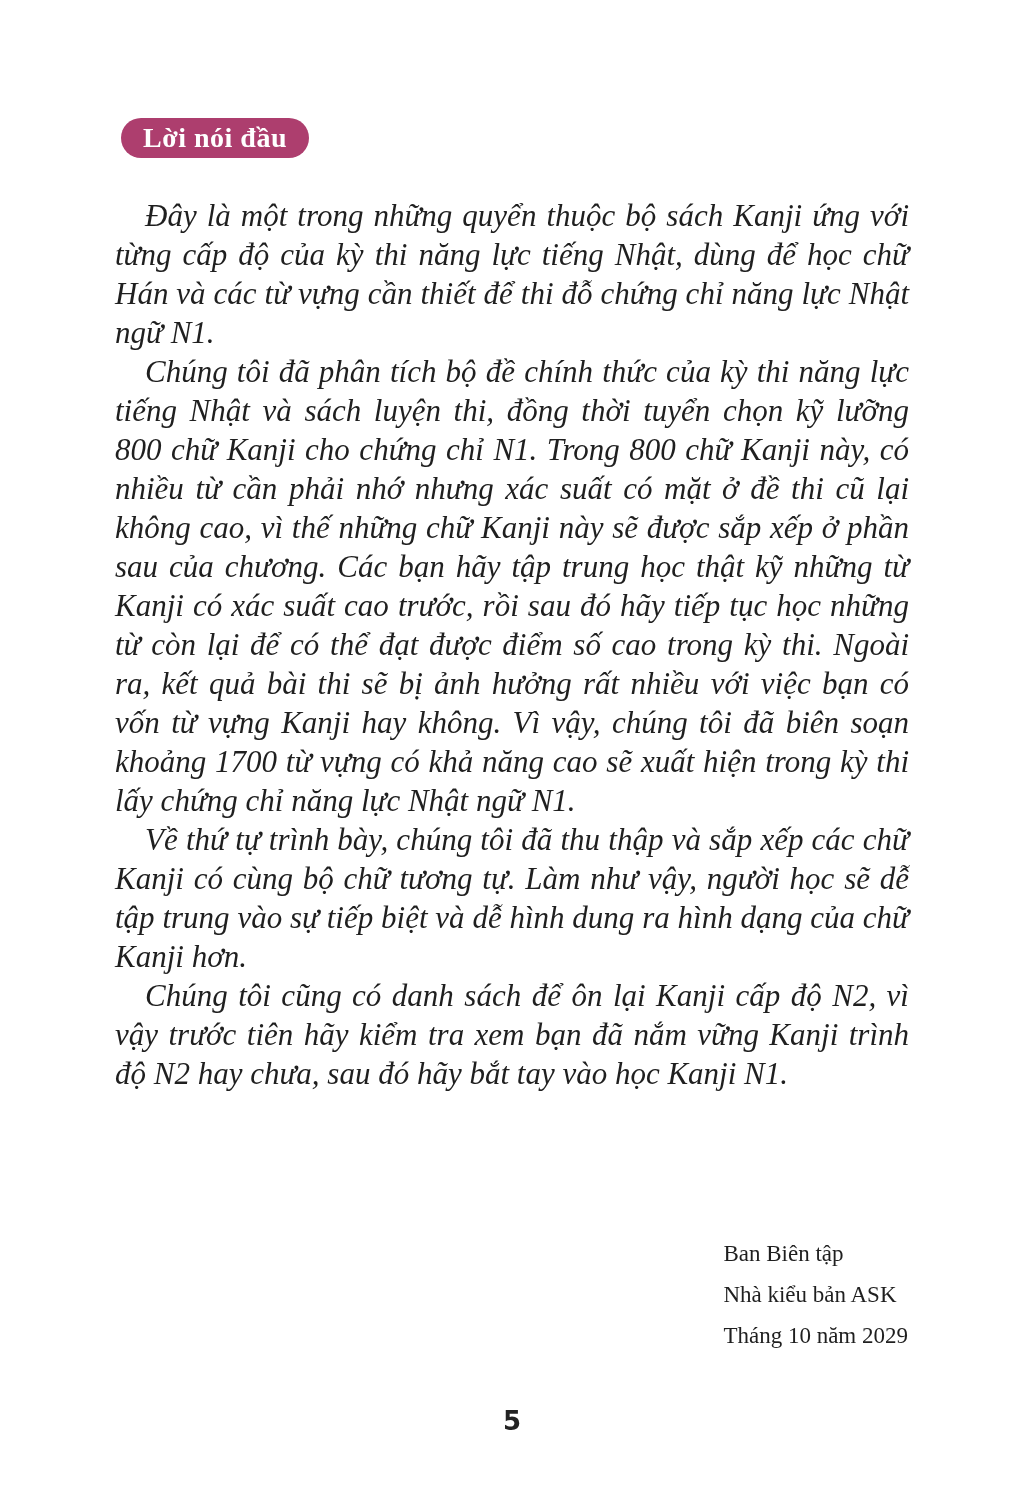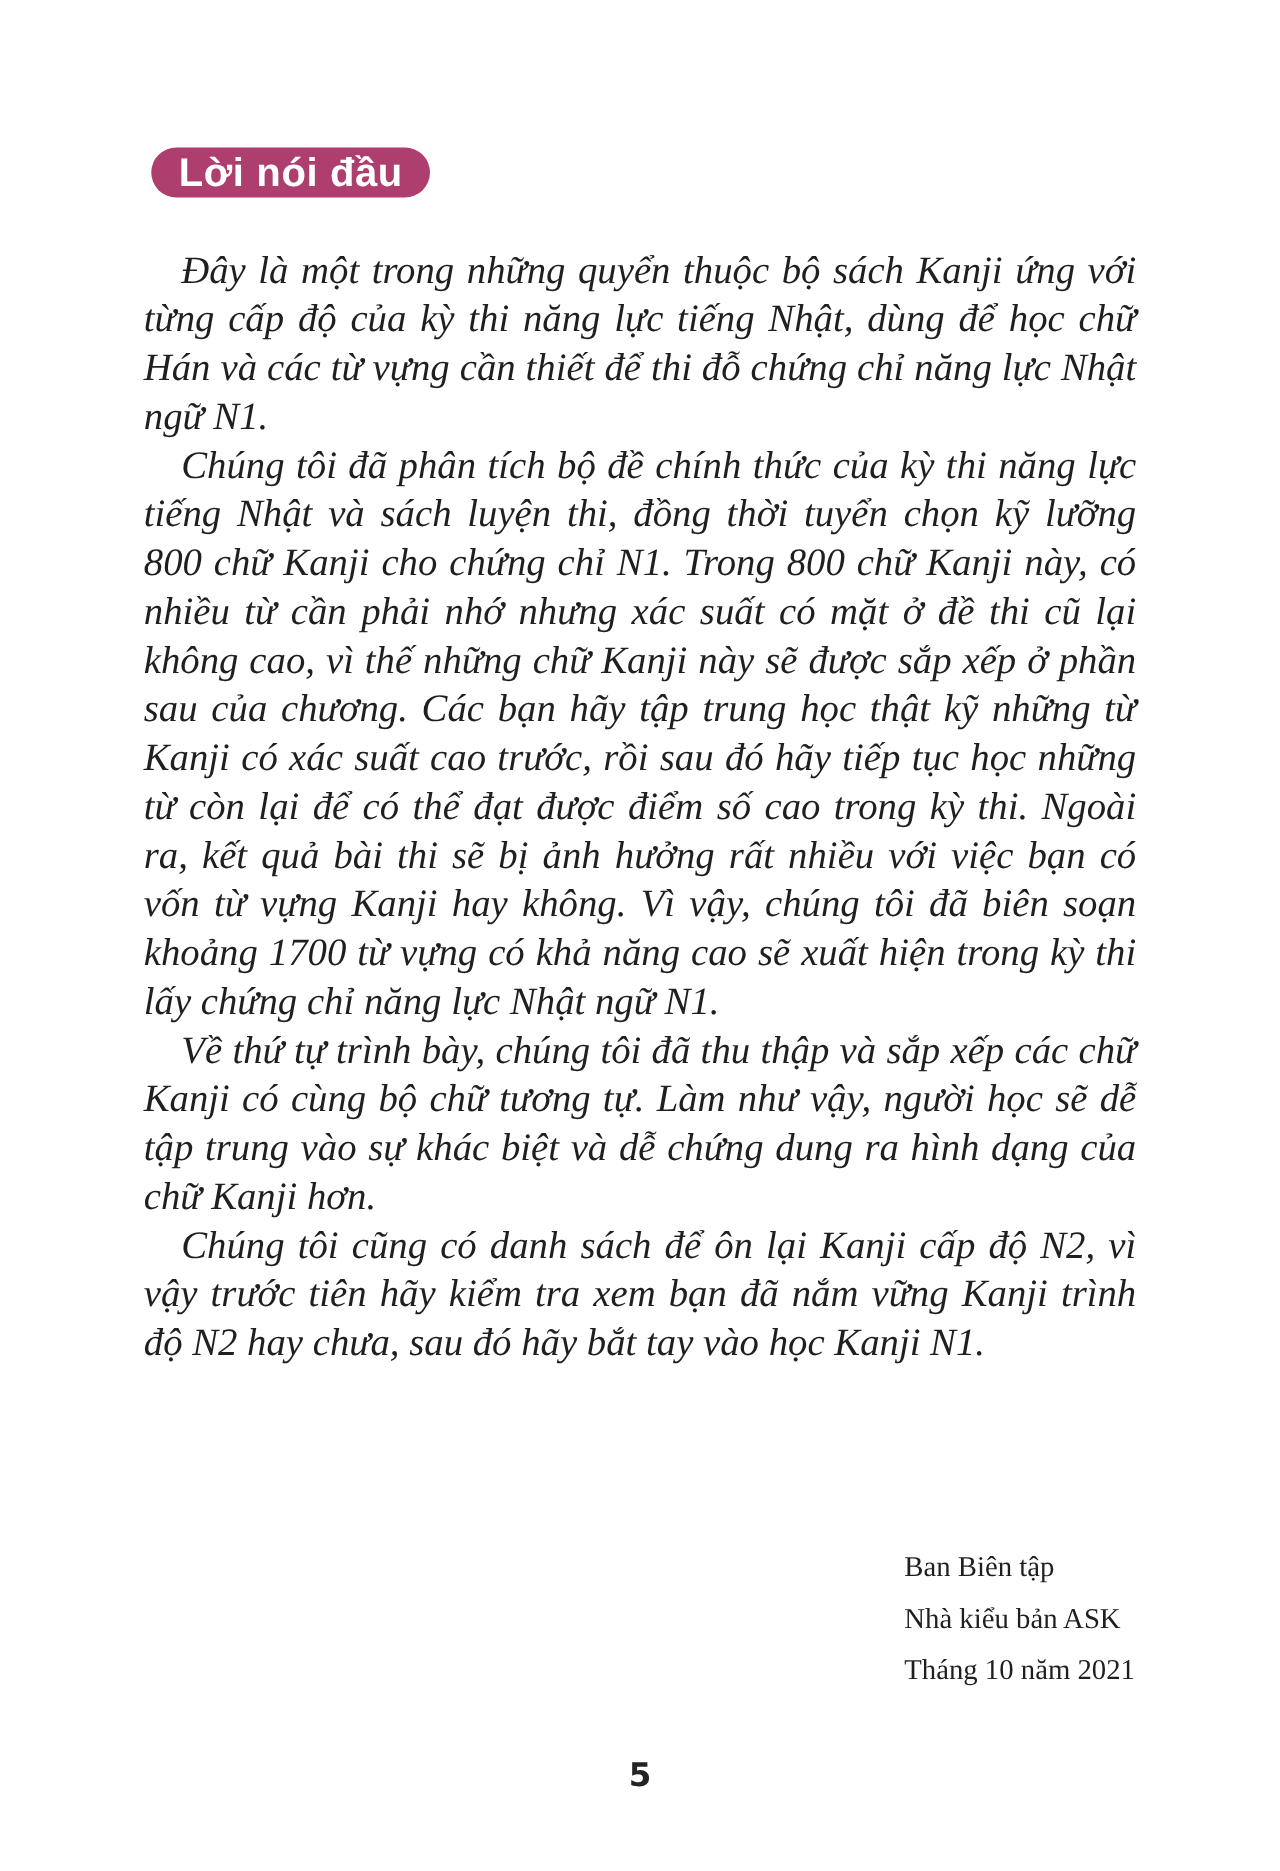--- a/index.html
+++ b/index.html
@@ -30,23 +30,23 @@
     height: 40px;
     padding: 0 22px;
     border-radius: 21px;
     background: var(--badge_background);
     display: flex;
     align-items: center;
     justify-content: center;
   }
   .badge span {
     color: var(--badge_text);
-    font-family: Liberation Sans, sans-serif;
+    font-family: Liberation Serif, serif;
     font-weight: 700;
-    font-size: 32px;
+    font-size: 28px;
     line-height: 1;
     white-space: nowrap;
     letter-spacing: 0.5px;
   }
   .body-text {
     position: absolute;
     left: 115px;
     top: 196px;
     width: 794px;
     color: var(--body_text);
@@ -86,25 +86,25 @@
 
 <div class="page">
 
   <div class="badge">
     <span>Lời nói đầu</span>
   </div>
 
   <div class="body-text">
     <p>Đây là một trong những quyển thuộc bộ sách Kanji ứng với từng cấp độ của kỳ thi năng lực tiếng Nhật, dùng để học chữ Hán và các từ vựng cần thiết để thi đỗ chứng chỉ năng lực Nhật ngữ N1.</p>
     <p>Chúng tôi đã phân tích bộ đề chính thức của kỳ thi năng lực tiếng Nhật và sách luyện thi, đồng thời tuyển chọn kỹ lưỡng 800 chữ Kanji cho chứng chỉ N1. Trong 800 chữ Kanji này, có nhiều từ cần phải nhớ nhưng xác suất có mặt ở đề thi cũ lại không cao, vì thế những chữ Kanji này sẽ được sắp xếp ở phần sau của chương. Các bạn hãy tập trung học thật kỹ những từ Kanji có xác suất cao trước, rồi sau đó hãy tiếp tục học những từ còn lại để có thể đạt được điểm số cao trong kỳ thi. Ngoài ra, kết quả bài thi sẽ bị ảnh hưởng rất nhiều với việc bạn có vốn từ vựng Kanji hay không. Vì vậy, chúng tôi đã biên soạn khoảng 1700 từ vựng có khả năng cao sẽ xuất hiện trong kỳ thi lấy chứng chỉ năng lực Nhật ngữ N1.</p>
-    <p>Về thứ tự trình bày, chúng tôi đã thu thập và sắp xếp các chữ Kanji có cùng bộ chữ tương tự. Làm như vậy, người học sẽ dễ tập trung vào sự khác biệt và dễ chứng dung ra hình dạng của chữ Kanji hơn.</p>
+    <p>Về thứ tự trình bày, chúng tôi đã thu thập và sắp xếp các chữ Kanji có cùng bộ chữ tương tự. Làm như vậy, người học sẽ dễ tập trung vào sự tiếp biệt và dễ hình dung ra hình dạng của chữ Kanji hơn.</p>
     <p>Chúng tôi cũng có danh sách để ôn lại Kanji cấp độ N2, vì vậy trước tiên hãy kiểm tra xem bạn đã nắm vững Kanji trình độ N2 hay chưa, sau đó hãy bắt tay vào học Kanji N1.</p>
   </div>
 
   <div class="signature">
     <p>Ban Biên tập</p>
     <p>Nhà kiểu bản ASK</p>
-    <p>Tháng 10 năm 2021</p>
+    <p>Tháng 10 năm 2029</p>
   </div>
 
   <div class="page-number">5</div>
 
 </div>
 
 </body></html>

